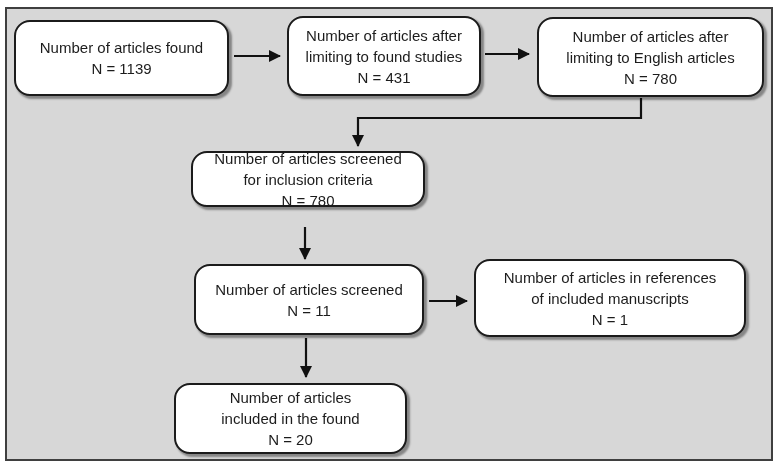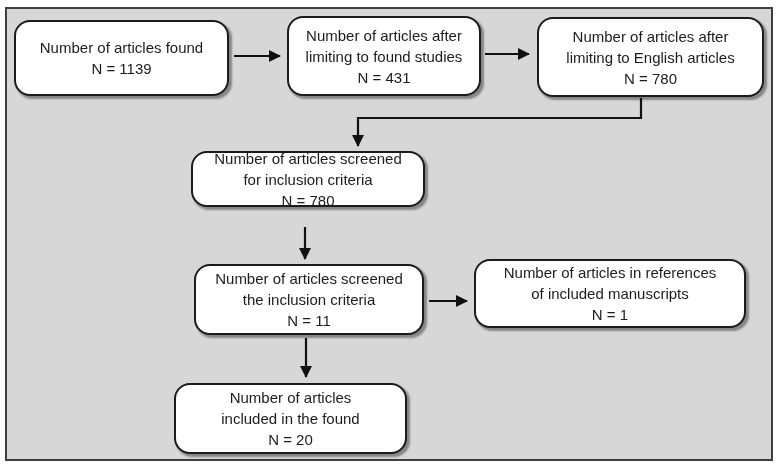--- a/index.html
+++ b/index.html
@@ -47,21 +47,21 @@
     font-size: 15px;
     line-height: 21px;
     color: #1c1c1c;
     padding: 2px 6px;
   }
   .b1 { left: 14px;  top: 20px;  width: 215px; height: 76px; }
   .b2 { left: 287px; top: 16px;  width: 194px; height: 80px; }
   .b3 { left: 537px; top: 17px;  width: 227px; height: 80px; }
   .b4 { left: 191px; top: 151px; width: 234px; height: 56px; }
   .b5 { left: 194px; top: 264px; width: 230px; height: 71px; }
-  .b6 { left: 474px; top: 259px; width: 272px; height: 69px; }
+  .b6 { left: 474px; top: 259px; width: 272px; height: 78px; }
   .b7 { left: 174px; top: 383px; width: 233px; height: 71px; }
 </style>
 </head>
 <body>
 
 <div class="page">
   <div class="frame"></div>
 
   <svg class="arrows" viewBox="0 0 781 475" xmlns="http://www.w3.org/2000/svg">
     <defs>
@@ -95,21 +95,20 @@
   </div>
 
   <div class="flow-box b4">
     <div>Number of articles screened</div>
     <div>for inclusion criteria</div>
     <div>N = 780</div>
   </div>
 
   <div class="flow-box b5">
     <div>Number of articles screened</div>
-    <div>the inclusion criteria</div>
     <div>N = 11</div>
   </div>
 
   <div class="flow-box b6">
     <div>Number of articles in references</div>
     <div>of included manuscripts</div>
     <div>N = 1</div>
   </div>
 
   <div class="flow-box b7">

